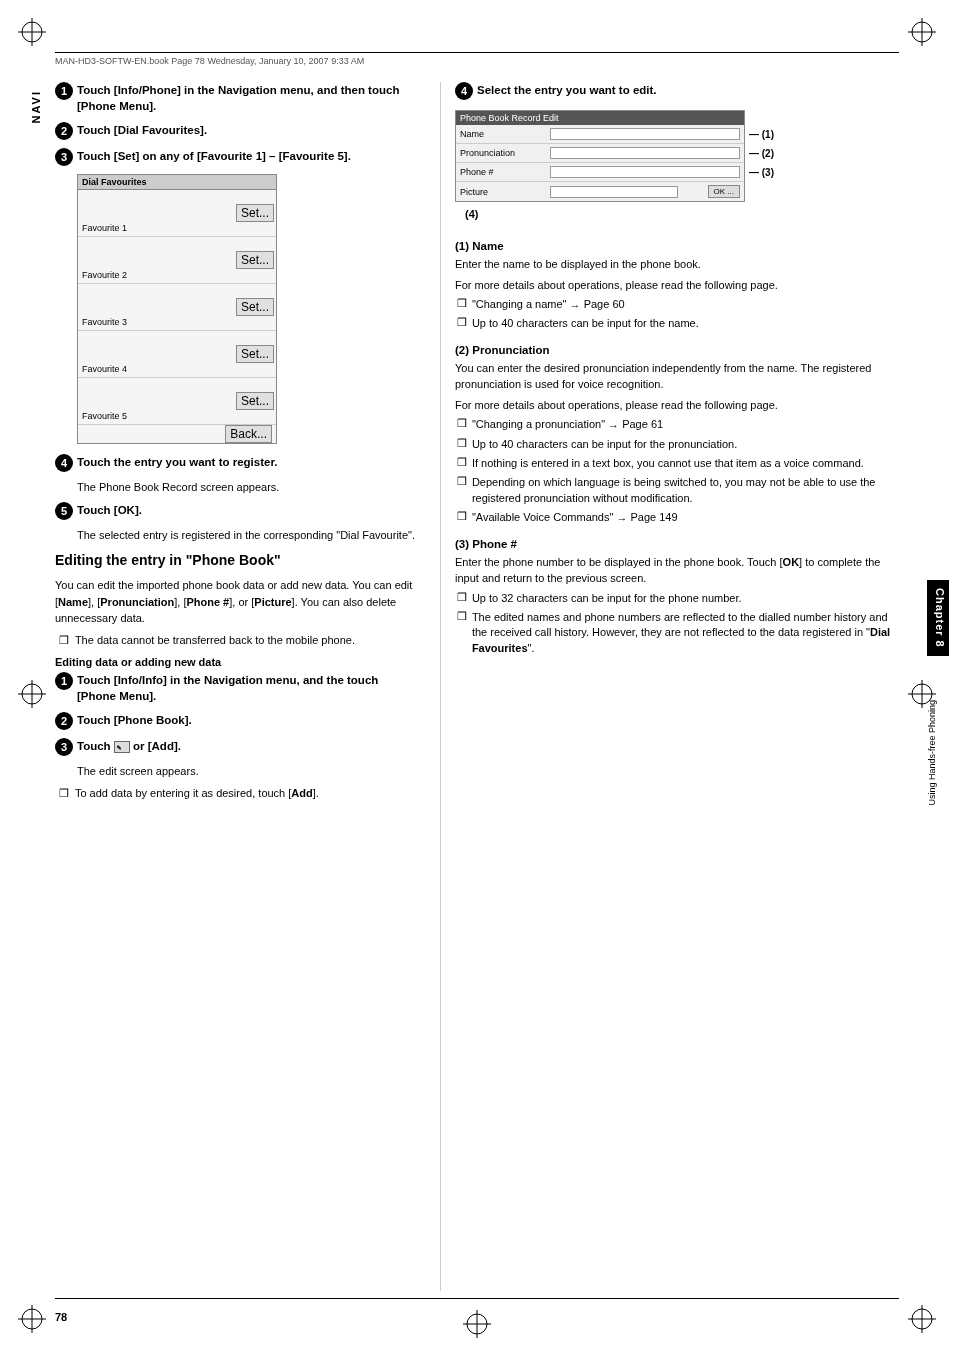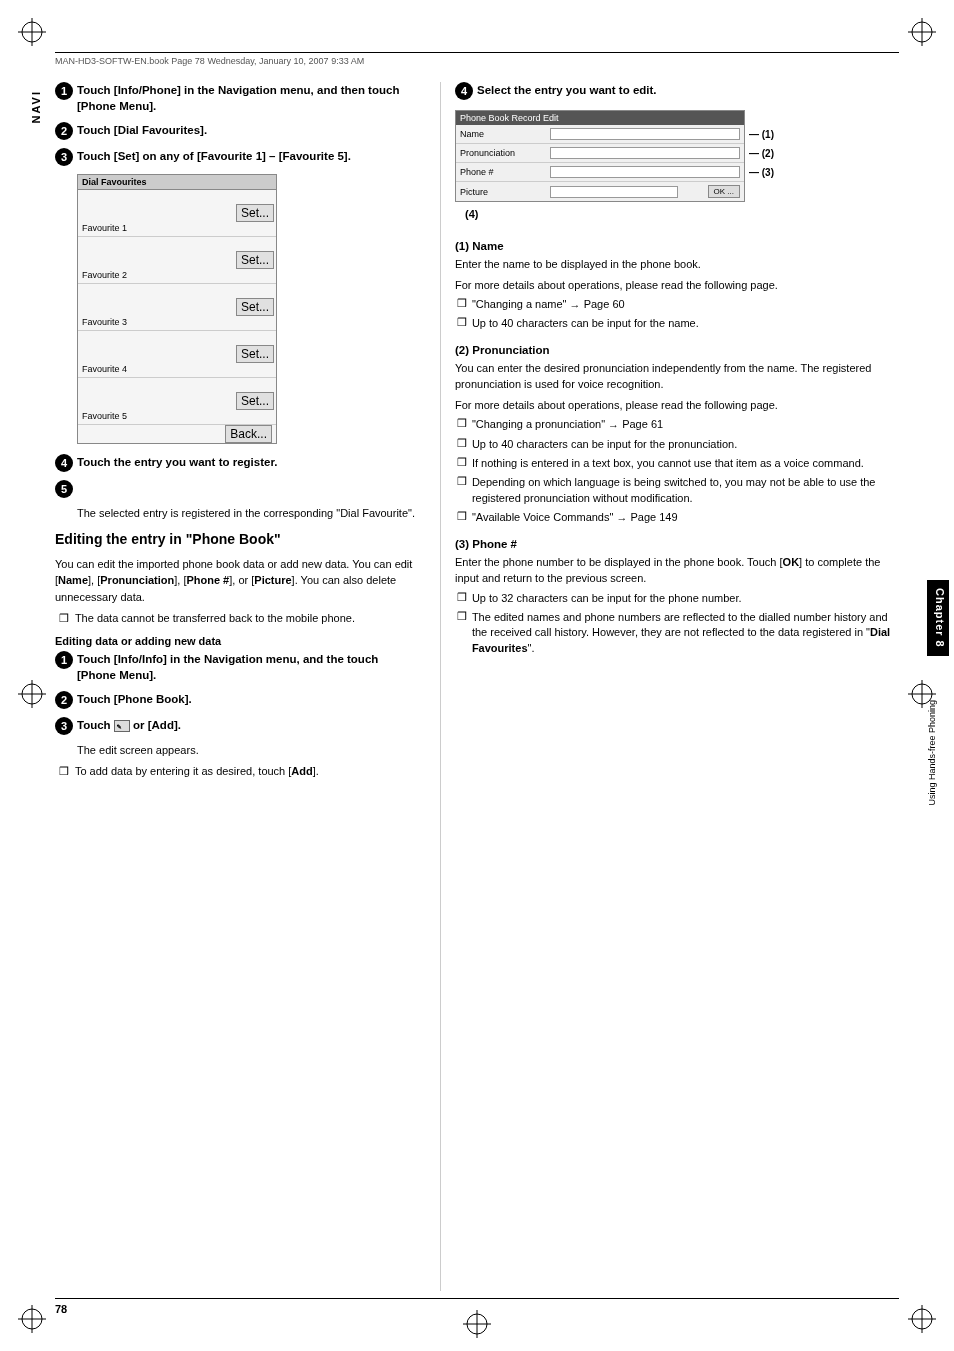--- a/index.html
+++ b/index.html
@@ -341,21 +341,21 @@
       flex-shrink: 0;
     }
 
     .rc-note-text {
       font-size: 11px;
       line-height: 1.4;
     }
 
     .page-number {
       position: absolute;
-      bottom: 36px;
+      bottom: 28px;
       left: 55px;
       font-size: 11px;
       font-weight: bold;
     }
 
     
     .col-divider {
       position: absolute;
       left: 385px;
       top: 10px;
@@ -463,23 +463,25 @@
         </div>
         <div style="text-align:right; padding:2px;">
           <span class="dial-fav-btn">Back...</span>
         </div>
       </div>
 
       <div class="step-row">
         <span class="step-number">4</span>
         <span class="step-text">Touch the entry you want to register.</span>
       </div>
+      <div class="step-sub">The Phone Book Record screen appears.</div>
 
       <div class="step-row">
         <span class="step-number">5</span>
+        <span class="step-text">Touch [OK].</span>
       </div>
       <div class="step-sub">The selected entry is registered in the corresponding "Dial Favourite".</div>
 
       <div class="section-heading">Editing the entry in "Phone Book"</div>
 
       <div class="section-body">
         You can edit the imported phone book data or add new data. You can edit [<span class="bold">Name</span>], [<span class="bold">Pronunciation</span>], [<span class="bold">Phone #</span>], or [<span class="bold">Picture</span>]. You can also delete unnecessary data.
       </div>
 
       <div class="note-row">

